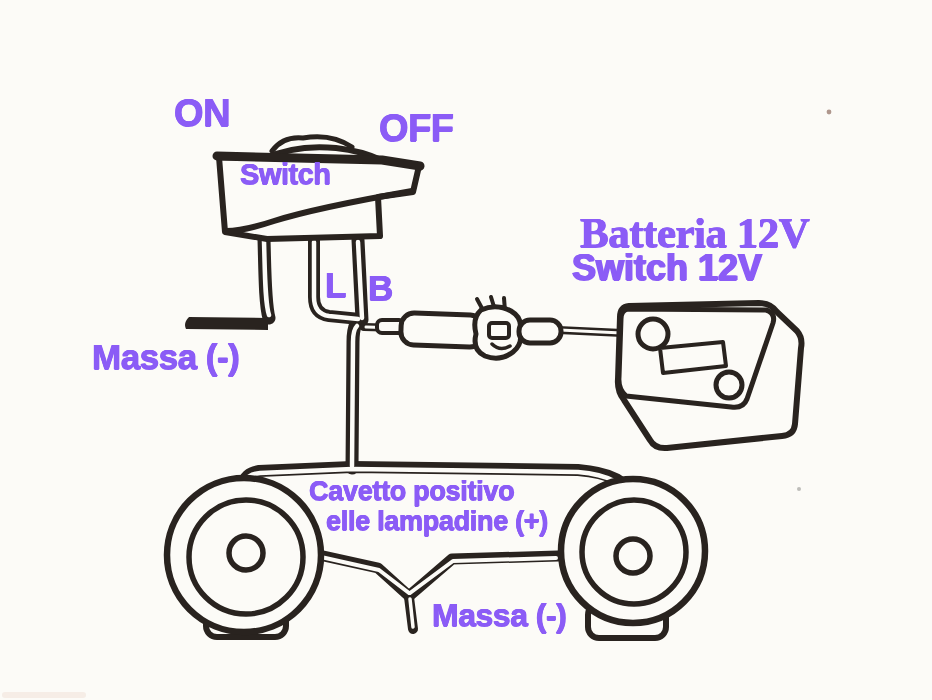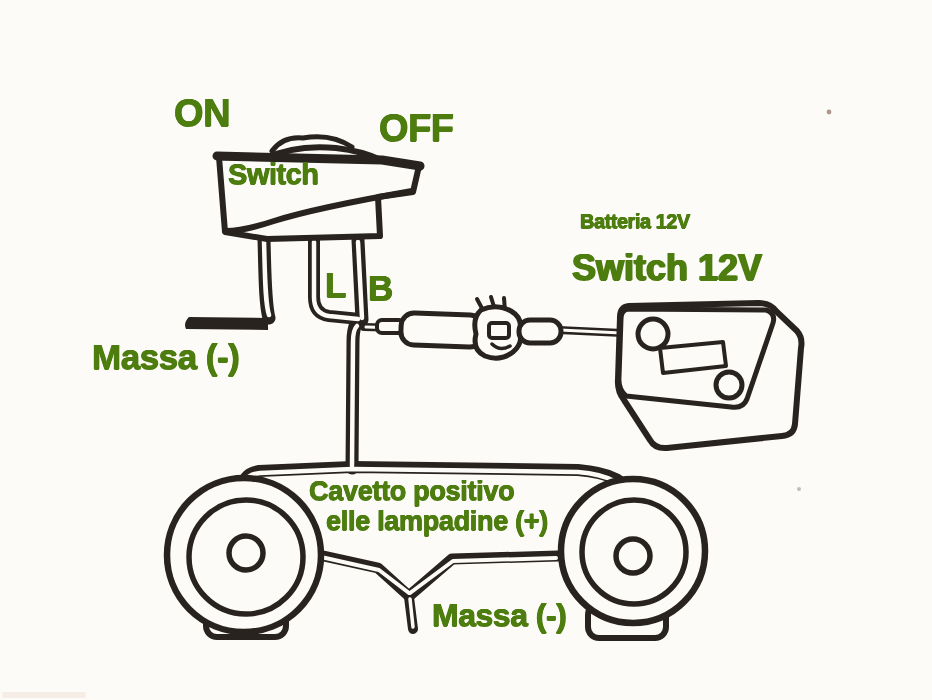--- a/index.html
+++ b/index.html
@@ -3,21 +3,21 @@
 <meta charset="utf-8">
 <style>
   html,body{margin:0;padding:0;background:#fcfbf7;}
   .page{
     position:relative;width:932px;height:700px;overflow:hidden;
     background:#fcfbf7;
     font-family:"Liberation Sans","DejaVu Sans",sans-serif;
   }
   svg{position:absolute;left:0;top:0;}
   .lbl{
-    position:absolute;color:#4d7c0f;font-weight:bold;line-height:1;
+    position:absolute;color:#8b5cf6;font-weight:bold;line-height:1;
     white-space:nowrap;letter-spacing:-0.5px;
     text-shadow:0.6px 0 currentColor,-0.4px 0 currentColor,0 0.5px currentColor;
   }
   .xheavy{
     text-shadow:1px 0 currentColor,-1px 0 currentColor,0 0.9px currentColor,0 -0.4px currentColor;
     letter-spacing:0px;
   }
   .smudge{
     position:absolute;left:2px;top:692px;width:84px;height:6px;
     background:#efe0d6;opacity:.5;border-radius:3px;
@@ -127,28 +127,28 @@
     <g>
       <circle cx="829" cy="112" r="2.4" fill="#96756a" opacity="0.75"></circle>
       <circle cx="799" cy="489" r="2" fill="#8a8a86" opacity="0.55"></circle>
     </g>
   </svg>
 
   <div class="lbl" style="left:174px;top:94px;font-size:38px;">ON</div>
 
   <div class="lbl" style="left:379px;top:109px;font-size:38px;text-align:center;">OFF</div>
 
-  <div class="lbl" style="left:228px;top:160px;font-size:29px;">Switch</div>
+  <div class="lbl" style="left:240px;top:160px;font-size:29px;">Switch</div>
 
   <div class="lbl" style="left:325px;top:267px;font-size:35px;">L</div>
 
   <div class="lbl" style="left:368px;top:270px;font-size:35px;">B</div>
 
 
-  <div class="lbl" style="left:580px;top:211px;font-size:20px;">Batteria 12V</div>
+  <div class="lbl" style="left:580px;top:211px;font-size:43px;font-family:Liberation Serif, serif;">Batteria 12V</div>
 
   <div class="lbl xheavy" style="left:572px;top:250px;font-size:36px;">Switch 12V</div>
 
   <div class="lbl" style="left:92px;top:339px;font-size:35px;">Massa (-)</div>
 
   <div class="lbl" style="left:309px;top:478px;font-size:27px;letter-spacing:-0.3px;">Cavetto positivo</div>
 
   <div class="lbl" style="left:326px;top:508px;font-size:27px;letter-spacing:-0.3px;">elle lampadine (+)</div>
 
   <div class="lbl" style="left:432px;top:599px;font-size:32px;">Massa (-)</div>

